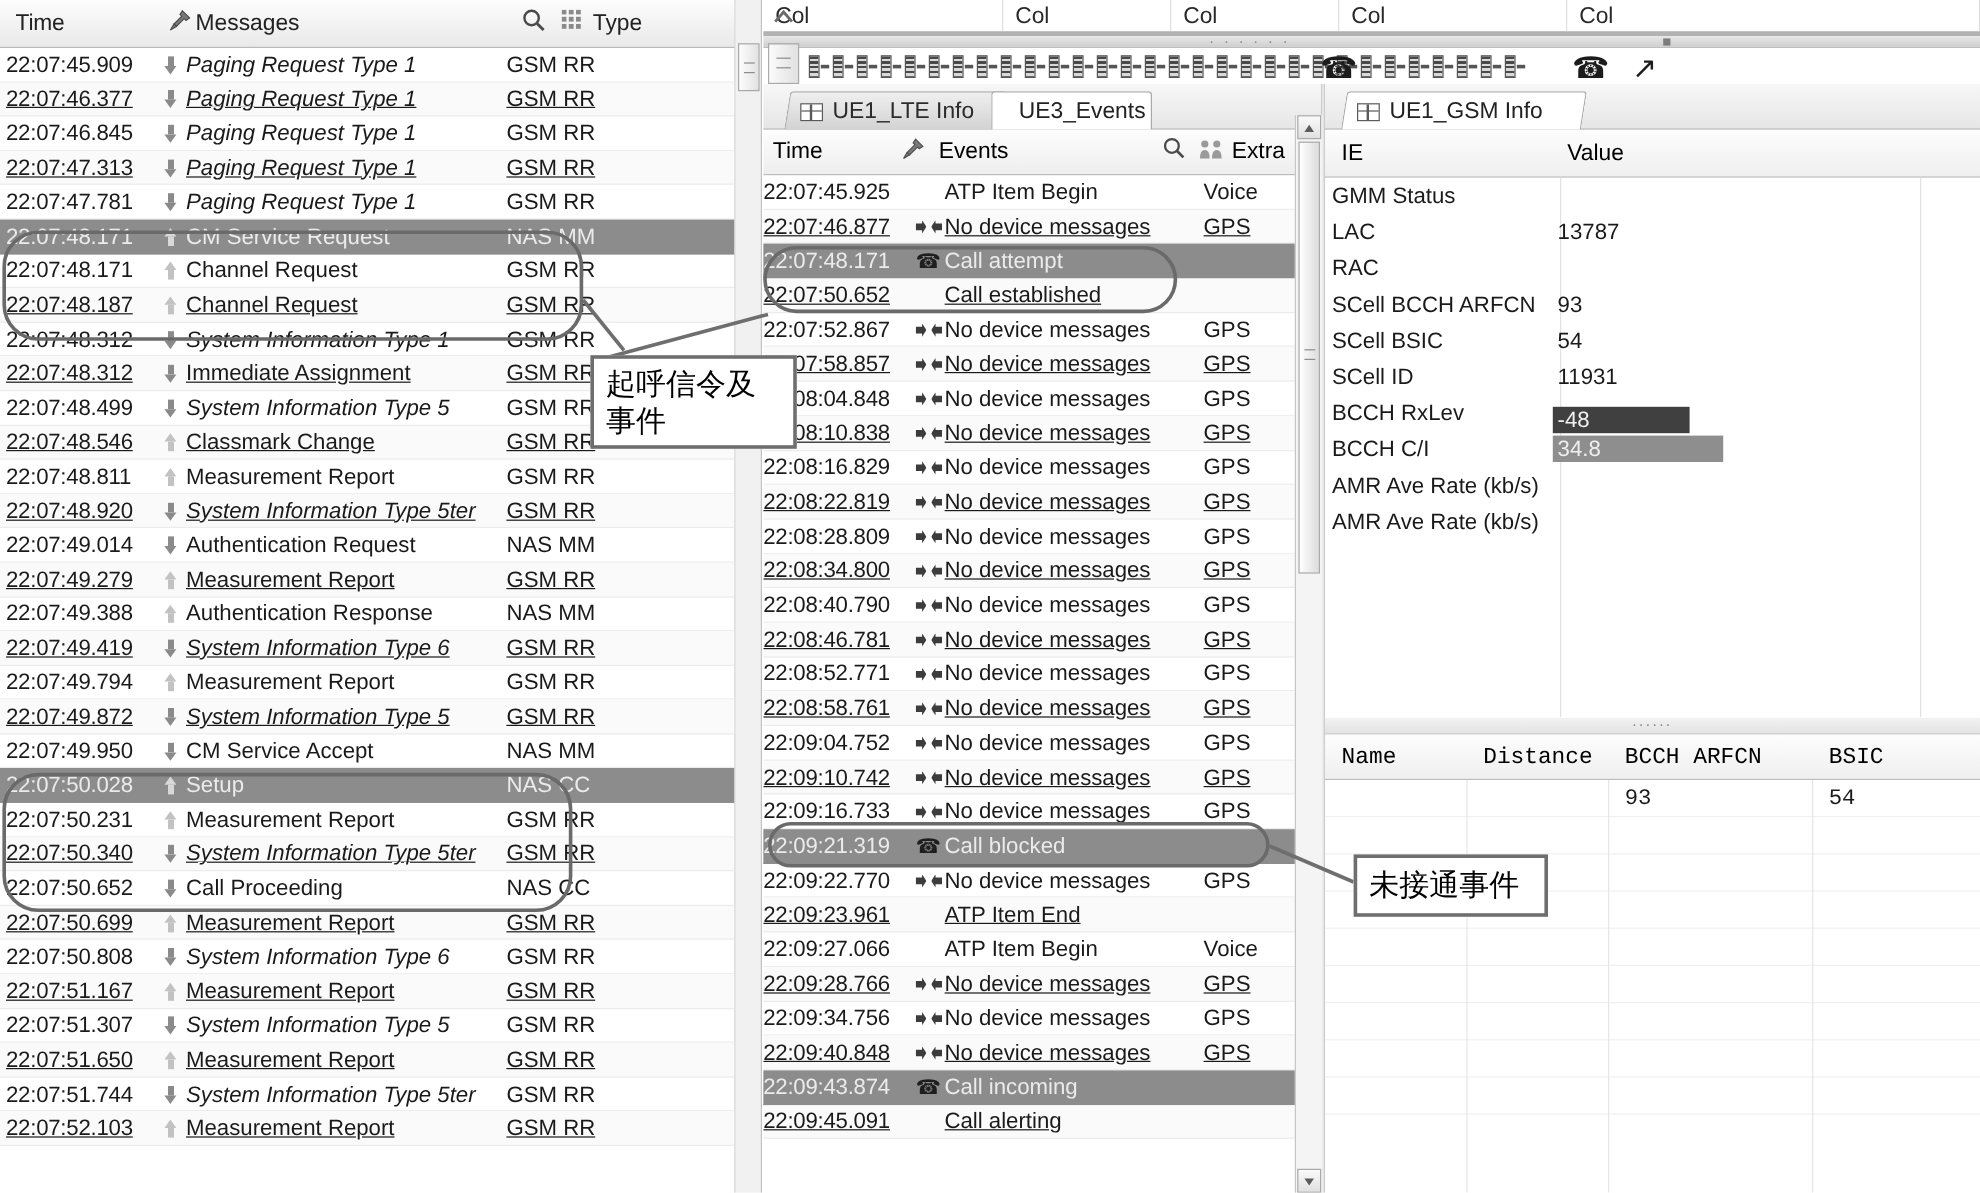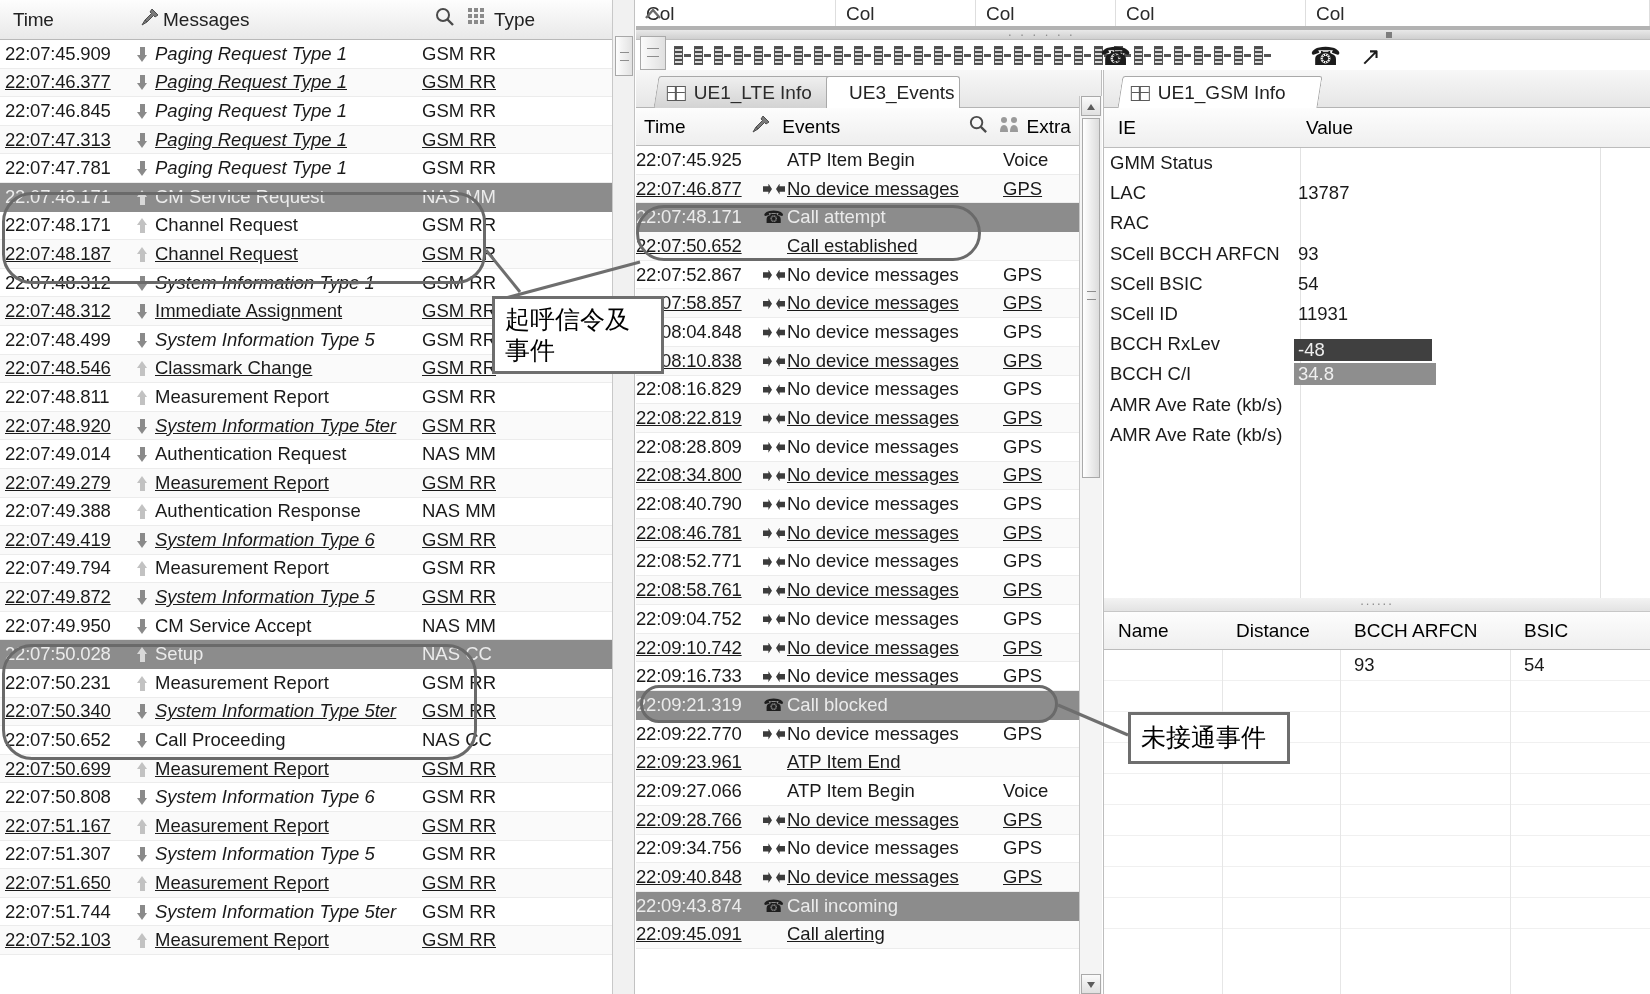--- a/index.html
+++ b/index.html
@@ -246,21 +246,21 @@
   }
   #rbGrip::after{
     content:"......"; position:absolute; left:50%; transform:translateX(-50%);
     font-size:13px; color:#8b8b8b; letter-spacing:2px; top:-5px;
   }
   #rbHead{
     height:38px; display:flex; align-items:center;
     background:linear-gradient(to bottom,#fdfdfd,#efefef);
     border-bottom:1px solid #bcbcbc; font-size:19px;
   }
-  #rbHead .cell, #rightBot .row .cell{ padding-left:14px; }
+  #rbHead .cell, #rightBot .row .cell{ padding-left:14px;font-family:Liberation Mono, monospace; }
   .n-name{ width:118px; }
   .n-dist{ width:118px; }
   .n-arfcn{ width:170px; }
   .n-bsic{ width:120px; }
   #rightBot .row{ height:31px; border-bottom:1px solid #f0f0f0;}
   .vdiv{ position:absolute; top:52px; width:1px; height:344px; background:#e6e6e6;}
 
   
   .gripdots{
     position:absolute; font-size:13px; color:#8d8d8d; letter-spacing:2.5px;
@@ -865,21 +865,21 @@
         <div class="row">
           <div class="cell ie-k">SCell BSIC</div>
           <div class="cell ie-v">54</div>
         </div>
         <div class="row">
           <div class="cell ie-k">SCell ID</div>
           <div class="cell ie-v">11931</div>
         </div>
         <div class="row">
           <div class="cell ie-k">BCCH RxLev</div>
-          <div class="cell ie-v" style="background:#404040;color:#efefef;width:138px;margin-top:12px;">-48</div>
+          <div class="cell ie-v" style="background:#404040;color:#efefef;width:114px;margin-top:12px;">-48</div>
         </div>
         <div class="row">
           <div class="cell ie-k">BCCH C/I</div>
           <div class="cell ie-v" style="background:#8e8e8e;color:#efefef;width:142px;">34.8</div>
         </div>
         <div class="row">
           <div class="cell ie-k">AMR Ave Rate (kb/s)</div>
           <div class="cell ie-v"></div>
         </div>
         <div class="row">

